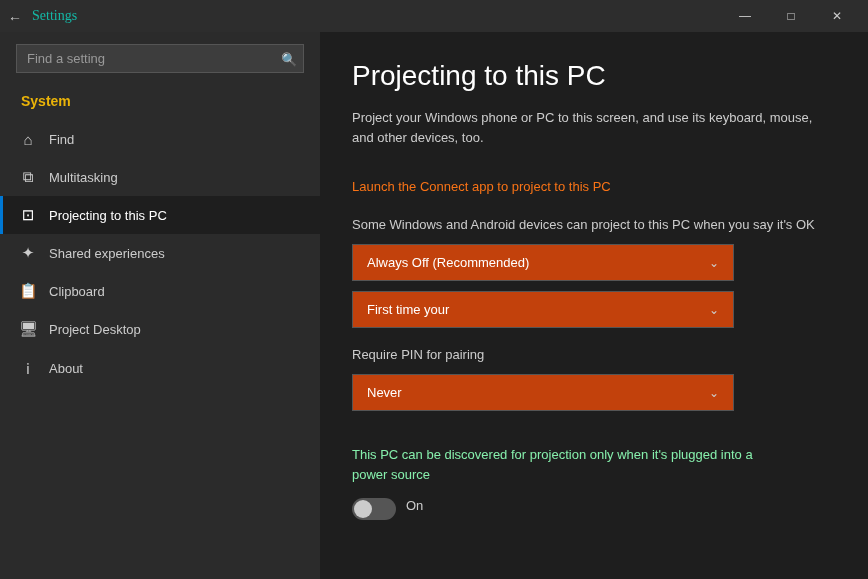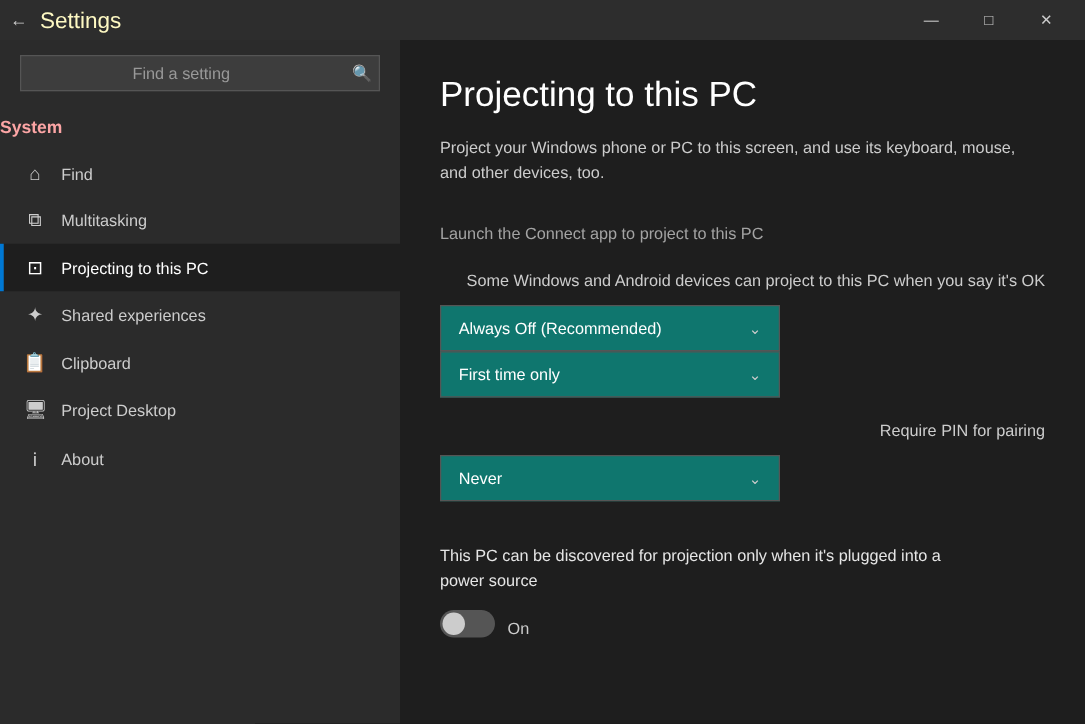--- a/index.html
+++ b/index.html
@@ -23,23 +23,24 @@
       padding: 0 8px;
       flex-shrink: 0;
     }
     .title-bar-back {
       color: #cccccc;
       font-size: 14px;
       cursor: pointer;
       margin-right: 10px;
     }
     .title-bar-title {
-      font-size: 18px;
-      color: #fef9c3;
+      font-size: 14px;
+      color: #14b8a6;
       flex: 1;
+      font-family: Liberation Serif, serif;
     }
     .title-bar-controls {
       display: flex;
       gap: 0;
     }
     .title-bar-btn {
       width: 46px;
       height: 32px;
       display: flex;
       align-items: center;
@@ -71,37 +72,36 @@
       position: relative;
     }
     .sidebar-search input {
       width: 100%;
       background: #3d3d3d;
       border: 1px solid #555;
       color: #fff;
       padding: 6px 40px 6px 10px;
       font-size: 13px;
       outline: none;
-      text-align: center;
     }
     .sidebar-search input::placeholder { color: #999; }
     .search-icon-btn {
       position: absolute;
       right: 6px;
       top: 50%;
       transform: translateY(-50%);
       color: #ccc;
       font-size: 13px;
       cursor: pointer;
     }
     .sidebar-system-label {
-      padding: 8px 16px 12px 0;
+      padding: 8px 16px 12px 21px;
       font-size: 14px;
       font-weight: 600;
-      color: #fca5a5;
+      color: #eab308;
     }
     .nav-item {
       display: flex;
       align-items: center;
       padding: 10px 16px;
       cursor: pointer;
       gap: 12px;
       font-size: 13px;
       color: #cccccc;
       border-left: 3px solid transparent;
@@ -131,64 +131,64 @@
       color: #ffffff;
       margin-bottom: 16px;
     }
     .description-text {
       font-size: 13px;
       color: #cccccc;
       margin-bottom: 32px;
       line-height: 1.5;
     }
     .link-text {
-      color: #a3a3a3;
+      color: #f97316;
       font-size: 13px;
       cursor: pointer;
       margin-bottom: 22px;
       display: block;
     }
     .section-label {
       font-size: 13px;
       color: #cccccc;
       margin-bottom: 10px;
       margin-top: 18px;
       line-height: 1.4;
-      text-align: right;
     }
     .dropdown {
-      width: 272px;
-      background: #0f766e;
+      width: 382px;
+      background: #c2410c;
       border: 1px solid #555;
       color: #ffffff;
       padding: 10px 14px;
       font-size: 13px;
       display: flex;
       justify-content: space-between;
       align-items: center;
       cursor: pointer;
+      margin-bottom: 10px;
     }
     .dropdown-chevron {
       font-size: 12px;
       color: #ccc;
     }
     .disabled-section {
       margin-top: 22px;
       padding-top: 12px;
     }
     .disabled-text {
       font-size: 13px;
-      color: #e5e5e5;
+      color: #86efac;
       margin-bottom: 14px;
       line-height: 1.5;
       max-width: 430px;
     }
     .toggle-row {
       display: flex;
-      align-items: flex-end;
+      align-items: flex-start;
       gap: 10px;
     }
     .toggle {
       width: 44px;
       height: 22px;
       background: #555;
       border-radius: 11px;
       position: relative;
       cursor: pointer;
     }
@@ -264,21 +264,21 @@
     <div class="description-text">Project your Windows phone or PC to this screen, and use its keyboard, mouse, and other devices, too.</div>
     <a class="link-text">Launch the Connect app to project to this PC</a>
 
     <div class="section-label">Some Windows and Android devices can project to this PC when you say it's OK</div>
     <div class="dropdown">
       <span>Always Off (Recommended)</span>
       <span class="dropdown-chevron">⌄</span>
     </div>
 
     <div class="dropdown">
-      <span>First time only</span>
+      <span>First time your</span>
       <span class="dropdown-chevron">⌄</span>
     </div>
 
     <div class="section-label">Require PIN for pairing</div>
     <div class="dropdown">
       <span>Never</span>
       <span class="dropdown-chevron">⌄</span>
     </div>
 
     <div class="disabled-section">

